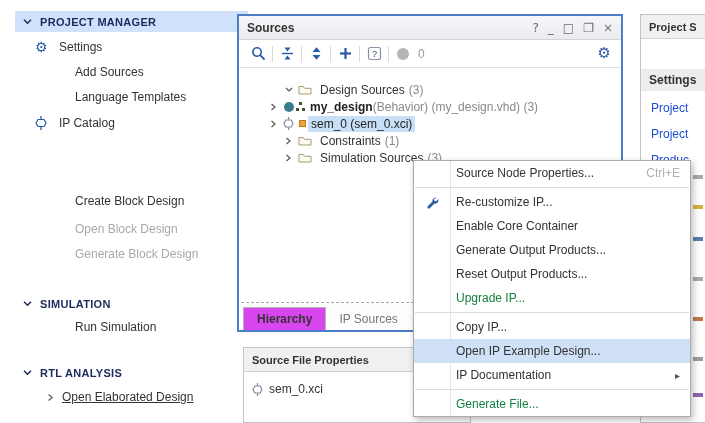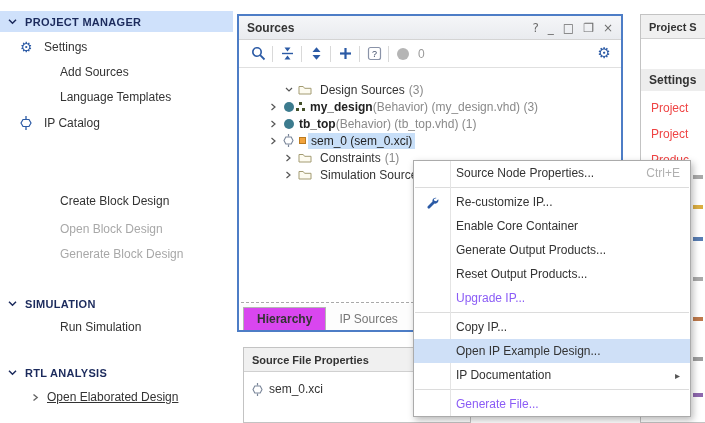--- a/index.html
+++ b/index.html
@@ -1,20 +1,20 @@
 <!DOCTYPE html>
 <html><head>
 <meta charset="utf-8">
 <style>
   * { margin:0; padding:0; box-sizing:border-box; }
   body { background:#fff; font-family:"Liberation Sans", sans-serif; }
   #app { position:relative; width:705px; height:423px; background:#fff; overflow:hidden; }
 
   
-  .sb-row { position:absolute; left:0; width:233px; height:20px; display:flex; align-items:center; font-size:12px; color:#333; cursor:default; }
+  .sb-row { position:absolute; left:15px; width:233px; height:20px; display:flex; align-items:center; font-size:12px; color:#333; cursor:default; }
   .sb-header { height:21px; font-size:11px; font-weight:bold; color:#1b2a5c; letter-spacing:.3px; }
   .sb-header .chev { margin-left:8px; margin-right:8px; display:flex; }
   .sb-header.hl { background:#cfe1fb; }
   .sb-item { padding-left:60px; }
   .sb-item.with-icon { padding-left:0; }
   .sb-item .sb-ic { width:24px; margin-left:20px; display:flex; align-items:center; }
   .sb-item.disabled { color:#a8a8a8; }
   .sb-item .chev-r { margin-left:22px; margin-right:8px; display:flex; }
   .sb-item.elab { padding-left:10px;text-decoration:underline; }
   .gear-glyph { font-family:"DejaVu Sans", sans-serif; color:#2b5aa5; font-size:14px; line-height:1; }
@@ -52,28 +52,28 @@
 
   
   .sfp-panel { position:absolute; left:243px; top:347px; width:228px; height:76px; background:#fff; border:1px solid #c3c3c3; z-index:1; }
   .panel-head { height:24px; background:#f0f0f0; border-bottom:1px solid #d0d0d0; display:flex; align-items:center; padding-left:8px; font-size:11px; font-weight:bold; color:#333; }
   .sfp-file { display:flex; align-items:center; gap:6px; padding-left:8px; margin-top:10px; font-size:12px; color:#333; }
 
   
   .ps-panel { position:absolute; left:640px; top:14px; width:66px; height:409px; background:#fff; border:1px solid #c3c3c3; border-right:none; z-index:1; }
   .ps-head { white-space:nowrap; overflow:hidden; }
   .ps-settings { position:absolute; top:54px; left:0; right:0; height:22px; background:#ededed; display:flex; align-items:center; padding-left:8px; font-size:12px; font-weight:bold; color:#333; white-space:nowrap; overflow:hidden; }
-  .ps-row { position:absolute; left:0; right:0; height:18px; display:flex; align-items:center; padding-left:10px; font-size:12px; color:#ef4444; white-space:nowrap; overflow:hidden; }
+  .ps-row { position:absolute; left:0; right:0; height:18px; display:flex; align-items:center; padding-left:10px; font-size:12px; color:#1d4ed8; white-space:nowrap; overflow:hidden; }
   .ps-frag { position:absolute; left:52px; width:10px; height:4px; opacity:.85; }
 
   
   .context-menu { position:absolute; left:413px; top:160px; width:278px; background:#fff; border:1px solid #ababab; box-shadow:2px 3px 7px rgba(0,0,0,.28); z-index:10; padding:0 0; }
   .gutter-line { position:absolute; left:36px; top:0; bottom:0; width:1px; background:#e4e4e4; }
   .menu-row { position:relative; height:24px; display:flex; align-items:center; padding:0 10px 0 42px; font-size:12px; color:#333; white-space:nowrap; }
-  .menu-row.disabled { color:#8b5cf6; }
+  .menu-row.disabled { color:#15803d; }
   .menu-row.hl { background:#cfe0f7; }
   .menu-shortcut { margin-left:auto; color:#b0b0b0; font-size:12px; }
   .menu-arrow { margin-left:auto; color:#555; font-size:10px; font-family:"DejaVu Sans", sans-serif; }
   .menu-sep { height:1px; background:#dcdcdc; margin:2px 1px; }
   .menu-ic { position:absolute; left:11px; top:5px; display:flex; }
 </style>
 </head>
 <body>
 
 <div id="app">
@@ -225,34 +225,20 @@
         <span class="tree-ic">
           <svg width="23" height="12">
               <circle cx="6" cy="6" r="5" fill="#3c7b8e"></circle>
               <rect x="16" y="1" width="3" height="3" fill="#44502a"></rect>
               <rect x="13" y="7" width="3" height="3" fill="#44502a"></rect>
               <rect x="19" y="7" width="3" height="3" fill="#44502a"></rect>
             </svg>
         </span>
         <span class="t-name">my_design</span>
         <span class="t-meta">(Behavior) (my_design.vhd) (3)</span>
-      </div>
-      <div class="tree-row ind2">
-        <span class="chev">
-          <svg width="7" height="8">
-              <polyline points="1.5,1 5,4 1.5,7" fill="none" stroke="#555" stroke-width="1.2"></polyline>
-            </svg>
-        </span>
-        <span class="tree-ic">
-          <svg width="12" height="12">
-              <circle cx="6" cy="6" r="5" fill="#3c7b8e"></circle>
-            </svg>
-        </span>
-        <span class="t-name">tb_top</span>
-        <span class="t-meta">(Behavior) (tb_top.vhd) (1)</span>
       </div>
       <div class="tree-row ind2">
         <span class="chev">
           <svg width="7" height="8">
               <polyline points="1.5,1 5,4 1.5,7" fill="none" stroke="#555" stroke-width="1.2"></polyline>
             </svg>
         </span>
         <span class="tree-ic">
           <svg width="11" height="13">
               <path d="M5.5 0 V2.5 M5.5 10.5 V13" stroke="#7a8699" stroke-width="1.2" fill="none"></path>

